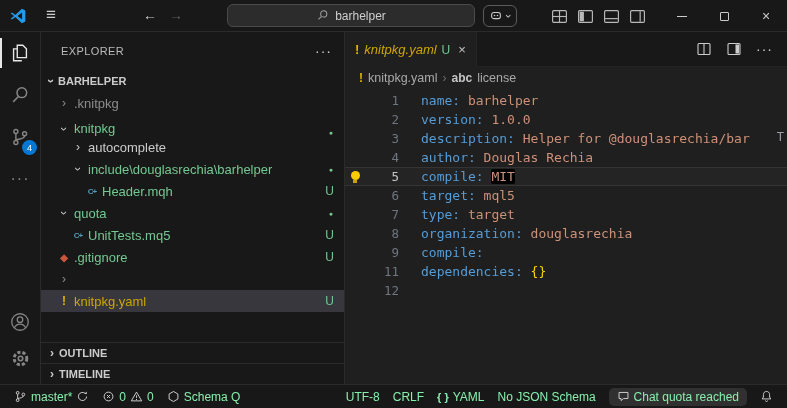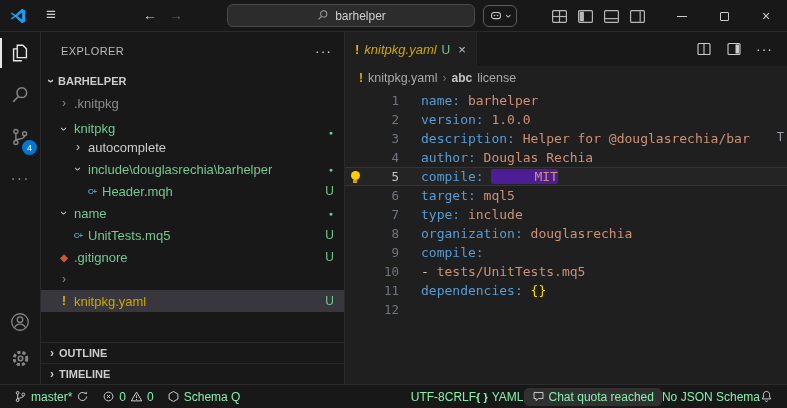--- a/index.html
+++ b/index.html
@@ -95,29 +95,29 @@
   .lbcol { width:20px; text-align:center; flex:none; }
   .bulb { display:inline-block; width:9px; height:9px; background:#ffcc00; border-radius:50%; position:relative; top:-1px; cursor:pointer; }
   .bulb::after { content:""; position:absolute; left:2.5px; bottom:-3px; width:4px; height:3px; background:#caa002; }
   .lnum { width:34px; text-align:right; color:#6e7681; flex:none; font-size:12.5px; }
   .cline.current .lnum { color:#c6c6c6; }
   .ctext { margin-left:22px; white-space:pre; }
   .tok-key { color:var(--yaml-key,#569cd6); }
   .tok-val { color:var(--yaml-value,#ce9178); }
   .tok-punc { color:#cccccc; }
   .tok-bracket { color:var(--bracket,#ffd700); }
-  .occ { background:#4c1d95; border-radius:2px;padding-left:43px; }
+  .occ { background:#000000; border-radius:2px; }
   .clipped { position:absolute; right:3px; top:41px; color:#9aa0a6; font-size:12px; }
   
   .statusbar {
     height:24px; background:#181818; border-top:1px solid #2b2b2b;
     display:flex; align-items:center; padding:0 14px; font-size:12px; color:#86efac; gap:13px;
   }
   .sbitem { display:inline-flex; align-items:center; gap:4px; cursor:pointer; white-space:nowrap; }
-  .sbright { margin-left:auto; display:inline-flex; align-items:center; }
+  .sbright { margin-left:auto; display:inline-flex; align-items:center; gap:13px; }
   .chatpill { background:#303030; border-radius:5px; padding:2px 8px; }
   .braces { font-size:11px; font-weight:bold; }
   svg { display:block; }
 </style>
 </head>
 <body>
 
 <div class="window">
 
   <div class="titlebar">
@@ -275,21 +275,21 @@
             <span class="tlabel">include\douglasrechia\barhelper</span>
             <span class="gdot">●</span>
           </div>
           <div class="trow c-green" style="padding-left: 44px;">
             <span class="fico cpp">C+</span>
             <span class="tlabel">Header.mqh</span>
             <span class="ubadge">U</span>
           </div>
           <div class="trow c-green" style="padding-left: 16px;">
             <span class="chev open">›</span>
-            <span class="tlabel">name</span>
+            <span class="tlabel">quota</span>
             <span class="gdot">●</span>
           </div>
           <div class="trow c-green" style="padding-left: 30px;">
             <span class="fico cpp">C+</span>
             <span class="tlabel">UnitTests.mq5</span>
             <span class="ubadge">U</span>
           </div>
           <div class="trow c-green" style="padding-left: 16px;">
             <span class="fico git">◆</span>
             <span class="tlabel">.gitignore</span>
@@ -377,36 +377,31 @@
               <span class="ctext"><span class="tok-key">compile:</span><span class="tok-punc"> </span><span class="tok-val occ">MIT</span></span>
             </div>
             <div class="cline">
               <span class="lbcol"></span>
               <span class="lnum">6</span>
               <span class="ctext"><span class="tok-key">target:</span><span class="tok-val"> mql5</span></span>
             </div>
             <div class="cline">
               <span class="lbcol"></span>
               <span class="lnum">7</span>
-              <span class="ctext"><span class="tok-key">type:</span><span class="tok-val"> include</span></span>
+              <span class="ctext"><span class="tok-key">type:</span><span class="tok-val"> target</span></span>
             </div>
             <div class="cline">
               <span class="lbcol"></span>
               <span class="lnum">8</span>
               <span class="ctext"><span class="tok-key">organization:</span><span class="tok-val"> douglasrechia</span></span>
             </div>
             <div class="cline">
               <span class="lbcol"></span>
               <span class="lnum">9</span>
               <span class="ctext"><span class="tok-key">compile:</span></span>
-            </div>
-            <div class="cline">
-              <span class="lbcol"></span>
-              <span class="lnum">10</span>
-              <span class="ctext"><span class="tok-punc">- </span><span class="tok-val">tests/UnitTests.mq5</span></span>
             </div>
             <div class="cline">
               <span class="lbcol"></span>
               <span class="lnum">11</span>
               <span class="ctext"><span class="tok-key">dependencies:</span><span class="tok-punc"> </span><span class="tok-bracket">{}</span></span>
             </div>
             <div class="cline">
               <span class="lbcol"></span>
               <span class="lnum">12</span>
               <span class="ctext"></span>
@@ -463,29 +458,29 @@
       <span>Schema Q</span>
     </span>
 
     <span class="sbright">
       <span class="sbitem">UTF-8</span>
       <span class="sbitem">CRLF</span>
       <span class="sbitem">
         <span class="braces">{ }</span>
         <span>YAML</span>
       </span>
+      <span class="sbitem">No JSON Schema</span>
       <span class="sbitem chatpill">
         <span>
           <svg viewBox="0 0 16 16" width="13" height="13">
               <path d="M2.5 3h11v7.5H8l-3 2.5v-2.5H2.5z" fill="none" stroke="#d0d0d0" stroke-width="1.2" stroke-linejoin="round"></path>
             </svg>
         </span>
         <span>Chat quota reached</span>
       </span>
-      <span class="sbitem">No JSON Schema</span>
       <span class="sbitem">
         <span>
           <svg viewBox="0 0 16 16" width="13" height="13">
               <path d="M8 1.8c2.3 0 3.8 1.6 3.8 3.8v3l1.4 2.4H2.8L4.2 8.6v-3C4.2 3.4 5.7 1.8 8 1.8z" fill="none" stroke="#d0d0d0" stroke-width="1.2" stroke-linejoin="round"></path>
               <path d="M6.8 13a1.2 1.2 0 0 0 2.4 0" fill="none" stroke="#d0d0d0" stroke-width="1.2"></path>
             </svg>
         </span>
       </span>
     </span>
   </div>

